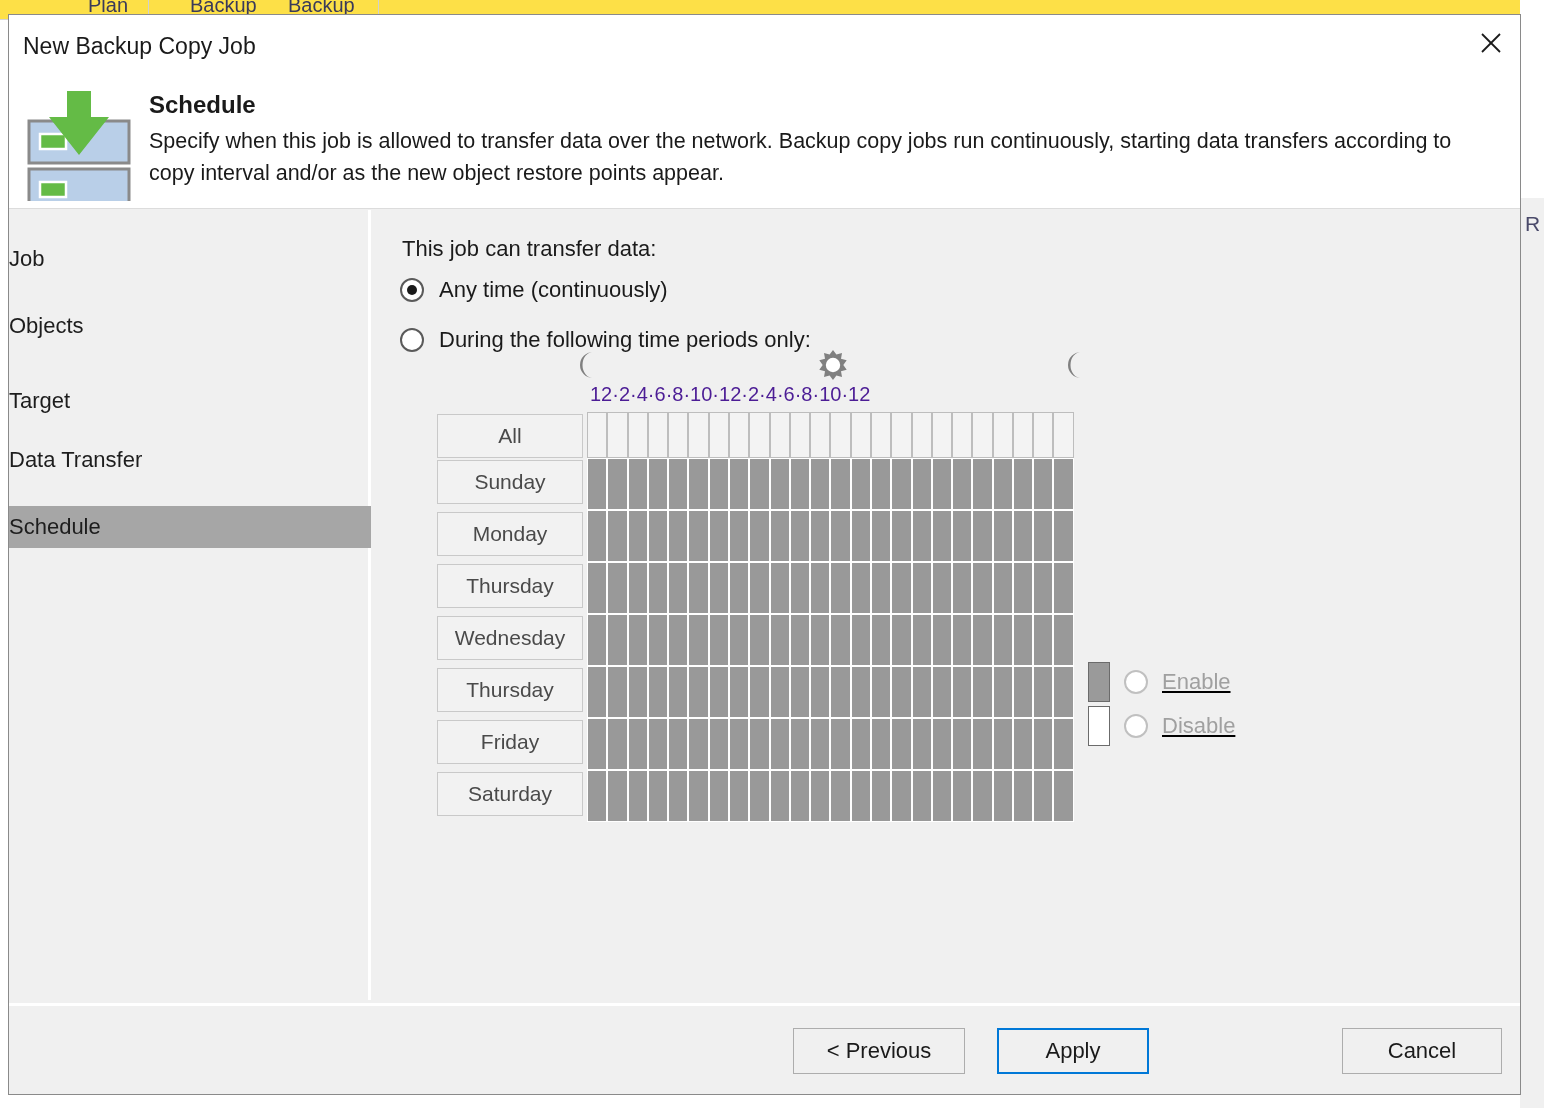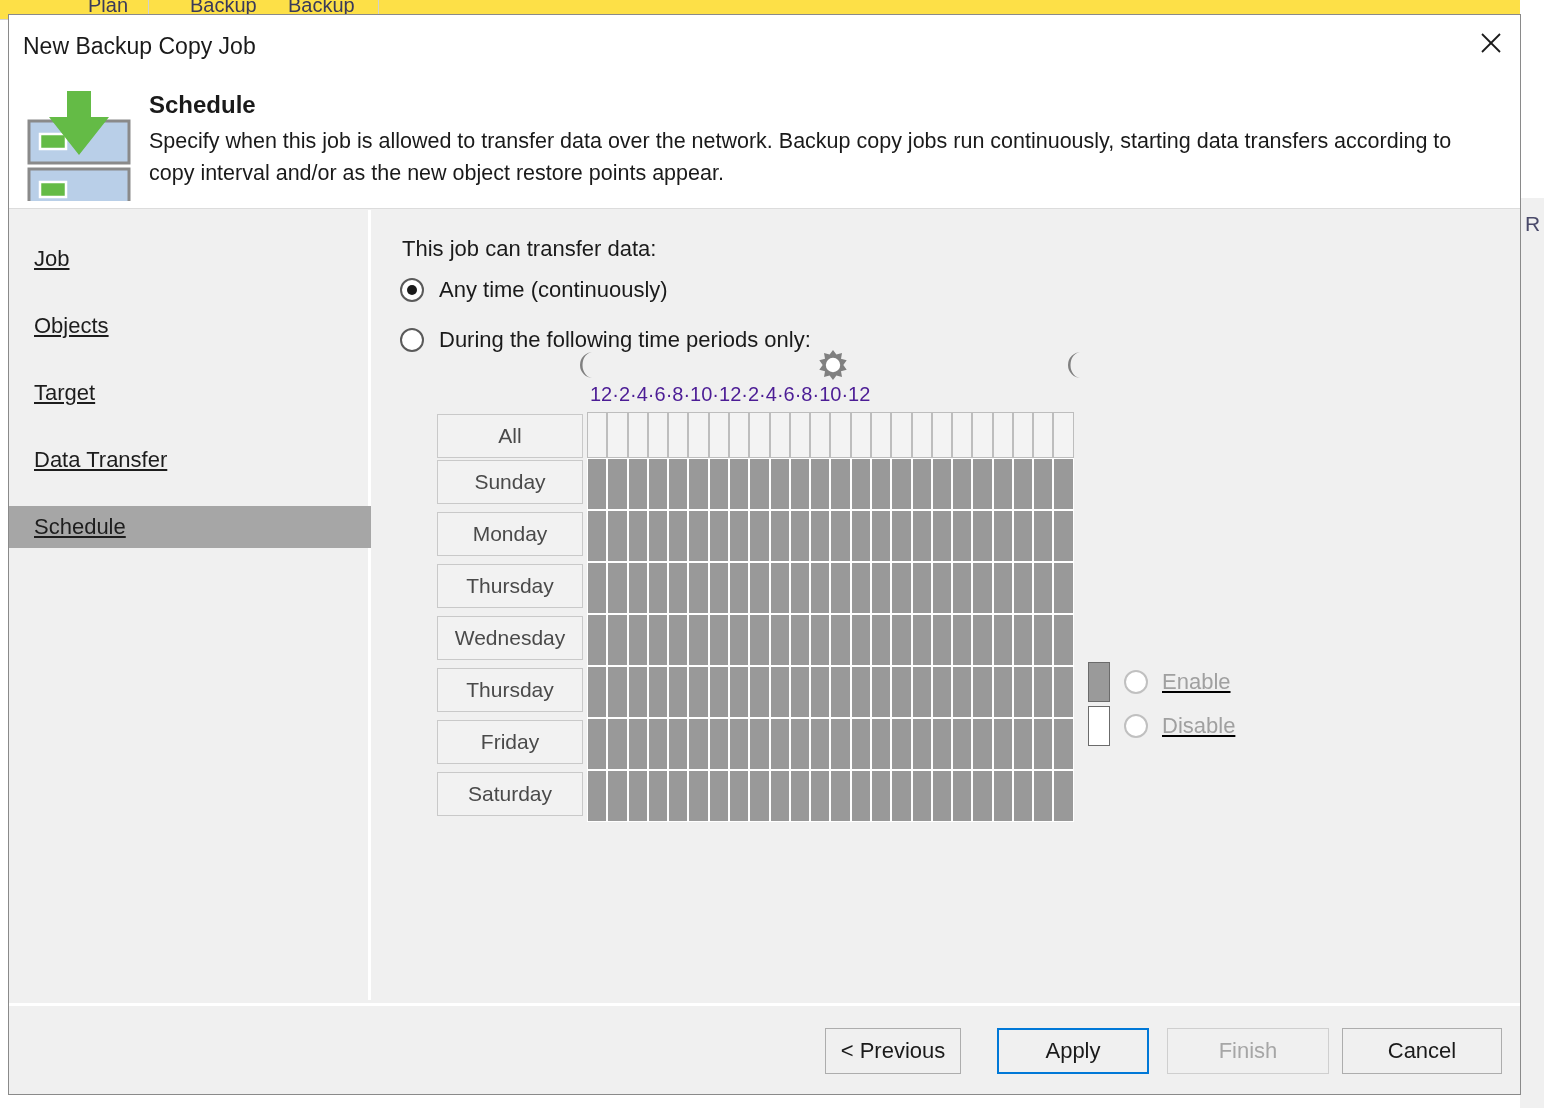--- a/index.html
+++ b/index.html
@@ -80,24 +80,22 @@
 
   
   #sidebar {
     position: absolute; left: 0; top: 195px; width: 362px; height: 790px;
     background: #f0f0f0;
     border-right: 3px solid #ffffff;
   }
   .side-item {
     position: absolute; left: 0; width: 362px; height: 42px;
     display: flex; align-items: center;
-    padding-left: 25px;
     font-size: 22px; color: #1d1d1d;
     cursor: pointer;
-    text-decoration: underline;
   }
   .side-item.selected { background: #a6a6a6; }
   .side-item.dim { color: #6a6a6a; }
 
   
   #content {
     position: absolute; left: 365px; top: 195px; width: 1148px; height: 790px;
     background: #f0f0f0;
   }
   #q-label {
@@ -239,21 +237,21 @@
     <div id="header-desc">Specify when this job is allowed to transfer data over the network. Backup copy jobs run continuously, starting data transfers according to copy interval and/or as the new object restore points appear.</div>
   </div>
 
   <div id="sidebar">
     <div class="side-item" style="top:28px;">
         <span>Job</span>
       </div>
     <div class="side-item" style="top:95px;">
         <span>Objects</span>
       </div>
-    <div class="side-item" style="top:162px;">
+    <div class="side-item" style="top:162px;align-items:flex-end;">
         <span>Target</span>
       </div>
     <div class="side-item" style="top:229px;">
         <span>Data Transfer</span>
       </div>
     <div class="side-item selected" style="top:296px;">
         <span>Schedule</span>
       </div>
   </div>
 
@@ -541,19 +539,18 @@
       </div>
       <div class="legend-row">
         <span class="legend-swatch off"></span>
         <span class="legend-radio"></span>
         <span class="legend-label">Disable</span>
       </div>
     </div>
   </div>
 
   <div id="footer">
-    <div class="btn" style="left:816px; width:136px;">&lt; Previous</div>
+    <div class="btn" style="left:784px; width:172px;">&lt; Previous</div>
     <div class="btn focused" style="left:988px; width:152px;">Apply</div>
-    <div class="btn disabled" style="left:1158px; width:162px;">Finish</div>
     <div class="btn" style="left:1333px; width:160px;">Cancel</div>
   </div>
 
 </div>
 
 </body></html>

